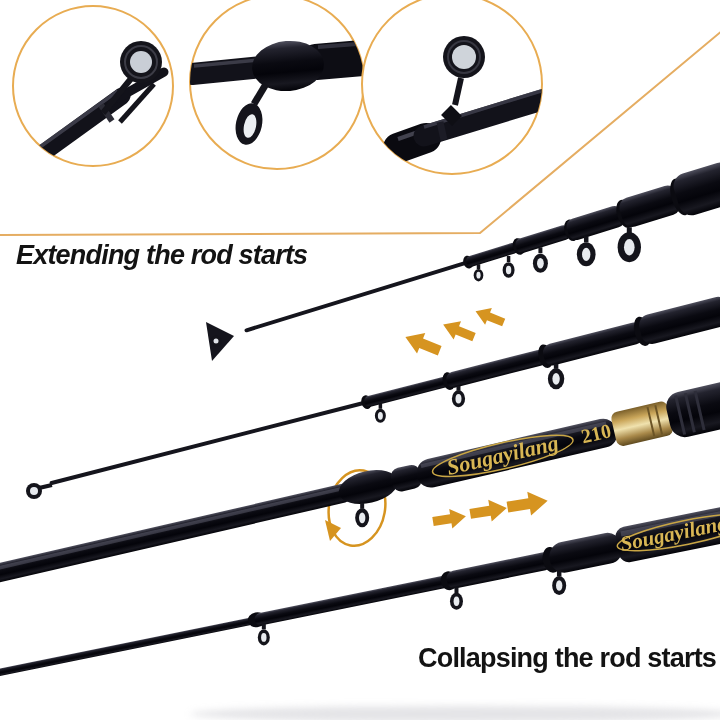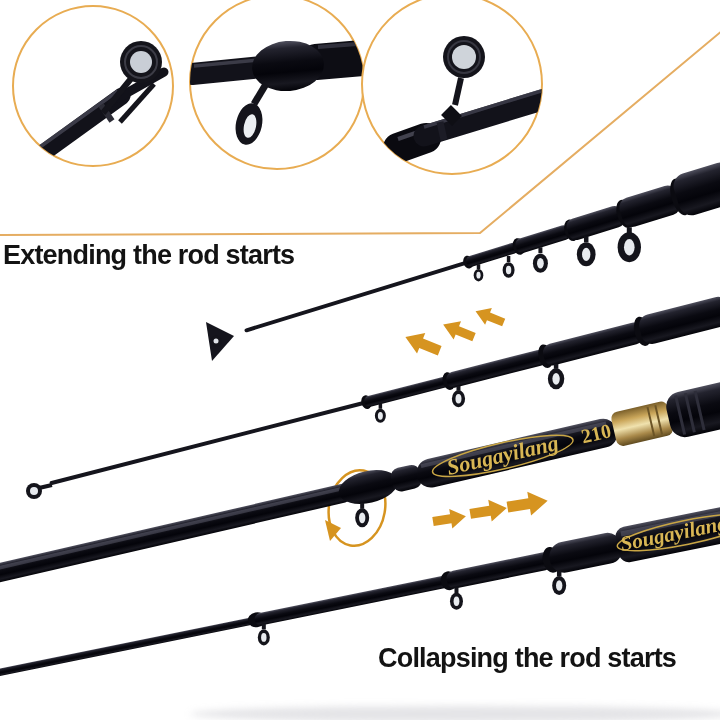--- a/index.html
+++ b/index.html
@@ -1,22 +1,22 @@
 <!DOCTYPE html>
 <html><head>
 <meta charset="utf-8">
 <style>
   html,body{margin:0;padding:0;background:#888;}
   #stage{position:relative;width:720px;height:720px;background:#ffffff;overflow:hidden;
          font-family:"Liberation Sans",sans-serif;margin:0 auto;}
   #art{position:absolute;left:0;top:0;}
   .caption{position:absolute;font-weight:700;color:#131313;font-size:27px;line-height:34.5px;
            letter-spacing:-0.8px;white-space:nowrap;}
-  #cap-extend{left:3px;top:238px;}
-  #cap-collapse{left:378px;top:641px;text-align:center;}
+  #cap-extend{left:16px;top:238px;font-style:italic;}
+  #cap-collapse{left:418px;top:641px;text-align:center;}
 </style>
 </head>
 <body>
 
 <div id="stage">
 <svg id="art" width="720" height="720" viewBox="0 0 720 720">
   <defs>
     <linearGradient id="gRod" x1="0" y1="0" x2="0" y2="1">
       <stop offset="0" stop-color="#50505e"></stop>
           <stop offset="0.14" stop-color="#23232e"></stop>

